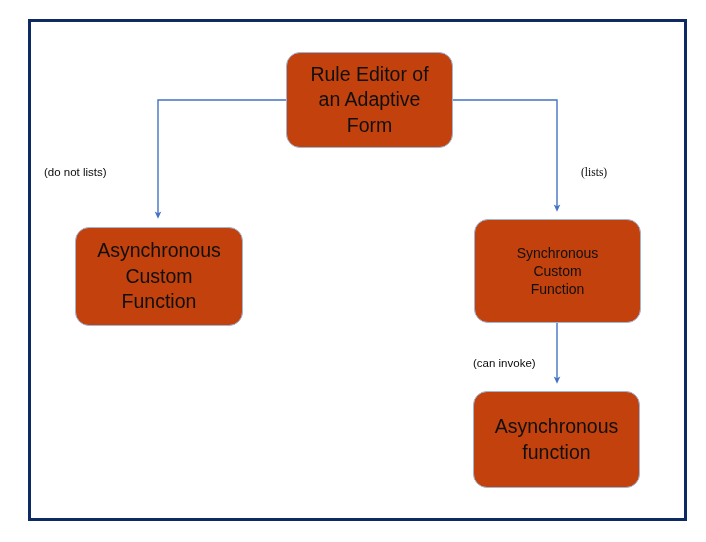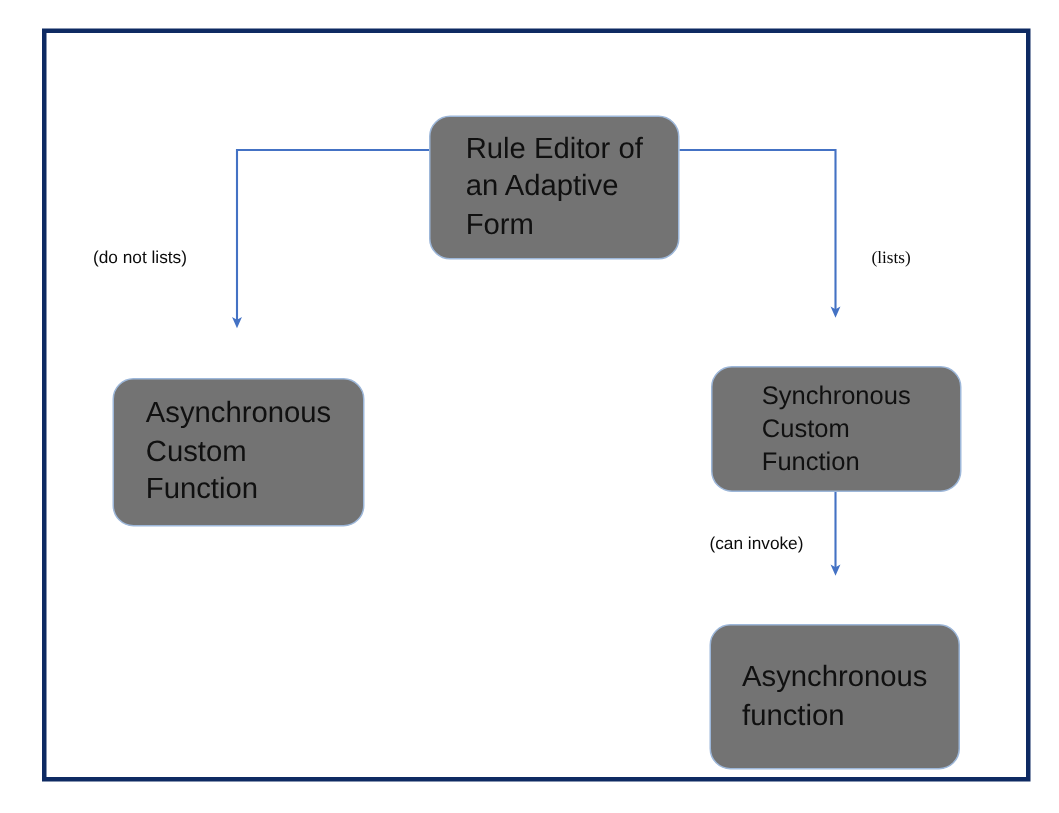--- a/index.html
+++ b/index.html
@@ -31,52 +31,52 @@
     top: 0;
     width: 706px;
     height: 542px;
     pointer-events: none;
   }
   .node {
     position: absolute;
     box-sizing: border-box;
     border: 1.3px solid #9DB7D9;
     border-radius: 14px;
-    background: #737373;
+    background: #c2410c;
     display: flex;
     align-items: center;
     justify-content: center;
+    text-align: center;
     color: #101010;
     line-height: 1.30;
     white-space: pre-line;
-    margin-top: 25px;
   }
   #node-root {
     left: 286px; top: 52px; width: 167px; height: 96px;
     font-size: 19.5px;
   }
   #node-async-custom {
     left: 75px; top: 227px; width: 168px; height: 99px;
     font-size: 19.5px;
   }
   #node-sync-custom {
-    left: 474px; top: 219px; width: 167px; height: 84px;
-    font-size: 17px;
+    left: 474px; top: 219px; width: 167px; height: 104px;
+    font-size: 14px;
   }
   #node-async-fn {
     left: 473px; top: 391px; width: 167px; height: 97px;
     font-size: 19.5px;
   }
   .edge-label {
     position: absolute;
     font-size: 11.5px;
     color: #0B0B0B;
     white-space: nowrap;
   }
-  #label-do-not-lists { left: 62px; top: 166px; }
+  #label-do-not-lists { left: 44px; top: 166px; }
   #label-lists       { left: 581px; top: 166px; font-family: Liberation Serif, serif; }
   #label-can-invoke  { left: 473px; top: 357px; }
 </style>
 </head>
 <body>
 
 <div id="canvas">
 
   <div id="frame"></div>
 

